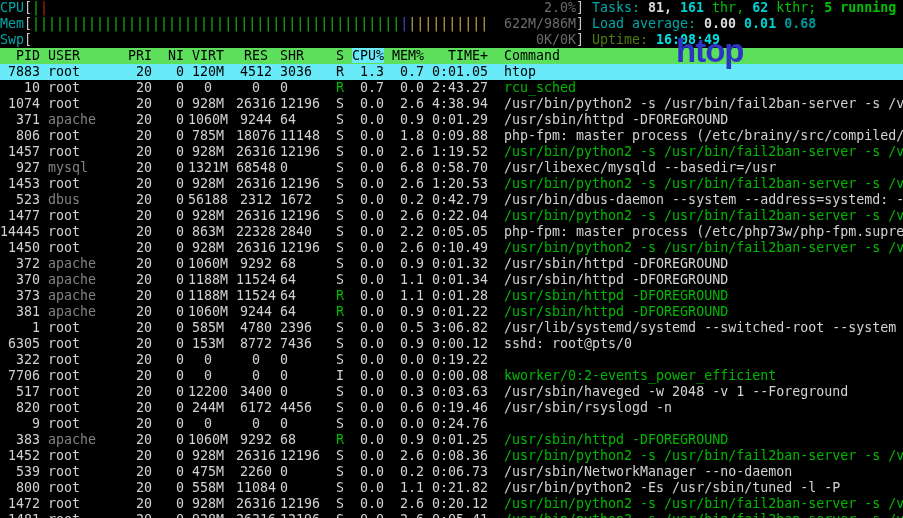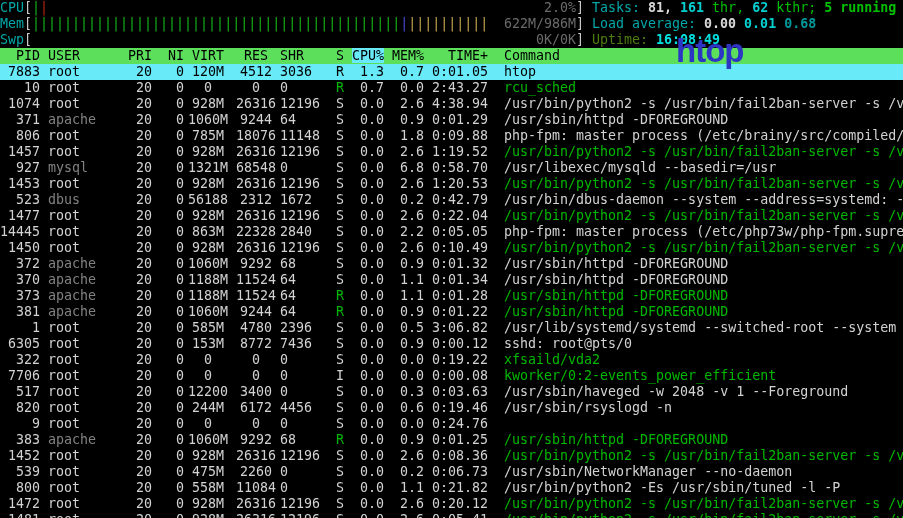--- a/index.html
+++ b/index.html
@@ -72,21 +72,21 @@
       <div class="prow"><span class="c-pid">523</span><span class="c-user dim">dbus</span><span class="c-pri">20</span><span class="c-ni">0</span><span class="c-virt">56188</span><span class="c-res">2312</span><span class="c-shr">1672</span><span class="c-s">S</span><span class="c-cpu">0.0</span><span class="c-mem">0.2</span><span class="c-time">0:42.79</span><span class="c-cmd">/usr/bin/dbus-daemon --system --address=systemd: -</span></div>
       <div class="prow"><span class="c-pid">1477</span><span class="c-user">root</span><span class="c-pri">20</span><span class="c-ni">0</span><span class="c-virt">928M</span><span class="c-res">26316</span><span class="c-shr">12196</span><span class="c-s">S</span><span class="c-cpu">0.0</span><span class="c-mem">2.6</span><span class="c-time">0:22.04</span><span class="c-cmd green">/usr/bin/python2 -s /usr/bin/fail2ban-server -s /v</span></div>
       <div class="prow"><span class="c-pid">14445</span><span class="c-user">root</span><span class="c-pri">20</span><span class="c-ni">0</span><span class="c-virt">863M</span><span class="c-res">22328</span><span class="c-shr">2840</span><span class="c-s">S</span><span class="c-cpu">0.0</span><span class="c-mem">2.2</span><span class="c-time">0:05.05</span><span class="c-cmd">php-fpm: master process (/etc/php73w/php-fpm.supre</span></div>
       <div class="prow"><span class="c-pid">1450</span><span class="c-user">root</span><span class="c-pri">20</span><span class="c-ni">0</span><span class="c-virt">928M</span><span class="c-res">26316</span><span class="c-shr">12196</span><span class="c-s">S</span><span class="c-cpu">0.0</span><span class="c-mem">2.6</span><span class="c-time">0:10.49</span><span class="c-cmd green">/usr/bin/python2 -s /usr/bin/fail2ban-server -s /v</span></div>
       <div class="prow"><span class="c-pid">372</span><span class="c-user dim">apache</span><span class="c-pri">20</span><span class="c-ni">0</span><span class="c-virt">1060M</span><span class="c-res">9292</span><span class="c-shr">68</span><span class="c-s">S</span><span class="c-cpu">0.0</span><span class="c-mem">0.9</span><span class="c-time">0:01.32</span><span class="c-cmd">/usr/sbin/httpd -DFOREGROUND</span></div>
       <div class="prow"><span class="c-pid">370</span><span class="c-user dim">apache</span><span class="c-pri">20</span><span class="c-ni">0</span><span class="c-virt">1188M</span><span class="c-res">11524</span><span class="c-shr">64</span><span class="c-s">S</span><span class="c-cpu">0.0</span><span class="c-mem">1.1</span><span class="c-time">0:01.34</span><span class="c-cmd">/usr/sbin/httpd -DFOREGROUND</span></div>
       <div class="prow"><span class="c-pid">373</span><span class="c-user dim">apache</span><span class="c-pri">20</span><span class="c-ni">0</span><span class="c-virt">1188M</span><span class="c-res">11524</span><span class="c-shr">64</span><span class="c-s green">R</span><span class="c-cpu">0.0</span><span class="c-mem">1.1</span><span class="c-time">0:01.28</span><span class="c-cmd green">/usr/sbin/httpd -DFOREGROUND</span></div>
       <div class="prow"><span class="c-pid">381</span><span class="c-user dim">apache</span><span class="c-pri">20</span><span class="c-ni">0</span><span class="c-virt">1060M</span><span class="c-res">9244</span><span class="c-shr">64</span><span class="c-s green">R</span><span class="c-cpu">0.0</span><span class="c-mem">0.9</span><span class="c-time">0:01.22</span><span class="c-cmd green">/usr/sbin/httpd -DFOREGROUND</span></div>
       <div class="prow"><span class="c-pid">1</span><span class="c-user">root</span><span class="c-pri">20</span><span class="c-ni">0</span><span class="c-virt">585M</span><span class="c-res">4780</span><span class="c-shr">2396</span><span class="c-s">S</span><span class="c-cpu">0.0</span><span class="c-mem">0.5</span><span class="c-time">3:06.82</span><span class="c-cmd">/usr/lib/systemd/systemd --switched-root --system</span></div>
       <div class="prow"><span class="c-pid">6305</span><span class="c-user">root</span><span class="c-pri">20</span><span class="c-ni">0</span><span class="c-virt">153M</span><span class="c-res">8772</span><span class="c-shr">7436</span><span class="c-s">S</span><span class="c-cpu">0.0</span><span class="c-mem">0.9</span><span class="c-time">0:00.12</span><span class="c-cmd">sshd: root@pts/0</span></div>
-      <div class="prow"><span class="c-pid">322</span><span class="c-user">root</span><span class="c-pri">20</span><span class="c-ni">0</span><span class="c-virt">0</span><span class="c-res">0</span><span class="c-shr">0</span><span class="c-s">S</span><span class="c-cpu">0.0</span><span class="c-mem">0.0</span><span class="c-time">0:19.22</span><span class="c-cmd green">xfsaild/vda2</span></div>
+      <div class="prow"><span class="c-pid">322</span><span class="c-user">root</span><span class="c-pri">20</span><span class="c-ni">0</span><span class="c-virt">0</span><span class="c-res">0</span><span class="c-shr">0</span><span class="c-s">S</span><span class="c-cpu">0.0</span><span class="c-mem">0.0</span><span class="c-time">0:19.22</span></div>
       <div class="prow"><span class="c-pid">7706</span><span class="c-user">root</span><span class="c-pri">20</span><span class="c-ni">0</span><span class="c-virt">0</span><span class="c-res">0</span><span class="c-shr">0</span><span class="c-s">I</span><span class="c-cpu">0.0</span><span class="c-mem">0.0</span><span class="c-time">0:00.08</span><span class="c-cmd green">kworker/0:2-events_power_efficient</span></div>
       <div class="prow"><span class="c-pid">517</span><span class="c-user">root</span><span class="c-pri">20</span><span class="c-ni">0</span><span class="c-virt">12200</span><span class="c-res">3400</span><span class="c-shr">0</span><span class="c-s">S</span><span class="c-cpu">0.0</span><span class="c-mem">0.3</span><span class="c-time">0:03.63</span><span class="c-cmd">/usr/sbin/haveged -w 2048 -v 1 --Foreground</span></div>
       <div class="prow"><span class="c-pid">820</span><span class="c-user">root</span><span class="c-pri">20</span><span class="c-ni">0</span><span class="c-virt">244M</span><span class="c-res">6172</span><span class="c-shr">4456</span><span class="c-s">S</span><span class="c-cpu">0.0</span><span class="c-mem">0.6</span><span class="c-time">0:19.46</span><span class="c-cmd">/usr/sbin/rsyslogd -n</span></div>
       <div class="prow"><span class="c-pid">9</span><span class="c-user">root</span><span class="c-pri">20</span><span class="c-ni">0</span><span class="c-virt">0</span><span class="c-res">0</span><span class="c-shr">0</span><span class="c-s">S</span><span class="c-cpu">0.0</span><span class="c-mem">0.0</span><span class="c-time">0:24.76</span></div>
       <div class="prow"><span class="c-pid">383</span><span class="c-user dim">apache</span><span class="c-pri">20</span><span class="c-ni">0</span><span class="c-virt">1060M</span><span class="c-res">9292</span><span class="c-shr">68</span><span class="c-s green">R</span><span class="c-cpu">0.0</span><span class="c-mem">0.9</span><span class="c-time">0:01.25</span><span class="c-cmd green">/usr/sbin/httpd -DFOREGROUND</span></div>
       <div class="prow"><span class="c-pid">1452</span><span class="c-user">root</span><span class="c-pri">20</span><span class="c-ni">0</span><span class="c-virt">928M</span><span class="c-res">26316</span><span class="c-shr">12196</span><span class="c-s">S</span><span class="c-cpu">0.0</span><span class="c-mem">2.6</span><span class="c-time">0:08.36</span><span class="c-cmd green">/usr/bin/python2 -s /usr/bin/fail2ban-server -s /v</span></div>
       <div class="prow"><span class="c-pid">539</span><span class="c-user">root</span><span class="c-pri">20</span><span class="c-ni">0</span><span class="c-virt">475M</span><span class="c-res">2260</span><span class="c-shr">0</span><span class="c-s">S</span><span class="c-cpu">0.0</span><span class="c-mem">0.2</span><span class="c-time">0:06.73</span><span class="c-cmd">/usr/sbin/NetworkManager --no-daemon</span></div>
       <div class="prow"><span class="c-pid">800</span><span class="c-user">root</span><span class="c-pri">20</span><span class="c-ni">0</span><span class="c-virt">558M</span><span class="c-res">11084</span><span class="c-shr">0</span><span class="c-s">S</span><span class="c-cpu">0.0</span><span class="c-mem">1.1</span><span class="c-time">0:21.82</span><span class="c-cmd">/usr/bin/python2 -Es /usr/sbin/tuned -l -P</span></div>
       <div class="prow"><span class="c-pid">1472</span><span class="c-user">root</span><span class="c-pri">20</span><span class="c-ni">0</span><span class="c-virt">928M</span><span class="c-res">26316</span><span class="c-shr">12196</span><span class="c-s">S</span><span class="c-cpu">0.0</span><span class="c-mem">2.6</span><span class="c-time">0:20.12</span><span class="c-cmd green">/usr/bin/python2 -s /usr/bin/fail2ban-server -s /v</span></div>
       <div class="prow"><span class="c-pid">1481</span><span class="c-user">root</span><span class="c-pri">20</span><span class="c-ni">0</span><span class="c-virt">928M</span><span class="c-res">26316</span><span class="c-shr">12196</span><span class="c-s">S</span><span class="c-cpu">0.0</span><span class="c-mem">2.6</span><span class="c-time">0:05.41</span><span class="c-cmd green">/usr/bin/python2 -s /usr/bin/fail2ban-server -s /v</span></div>

